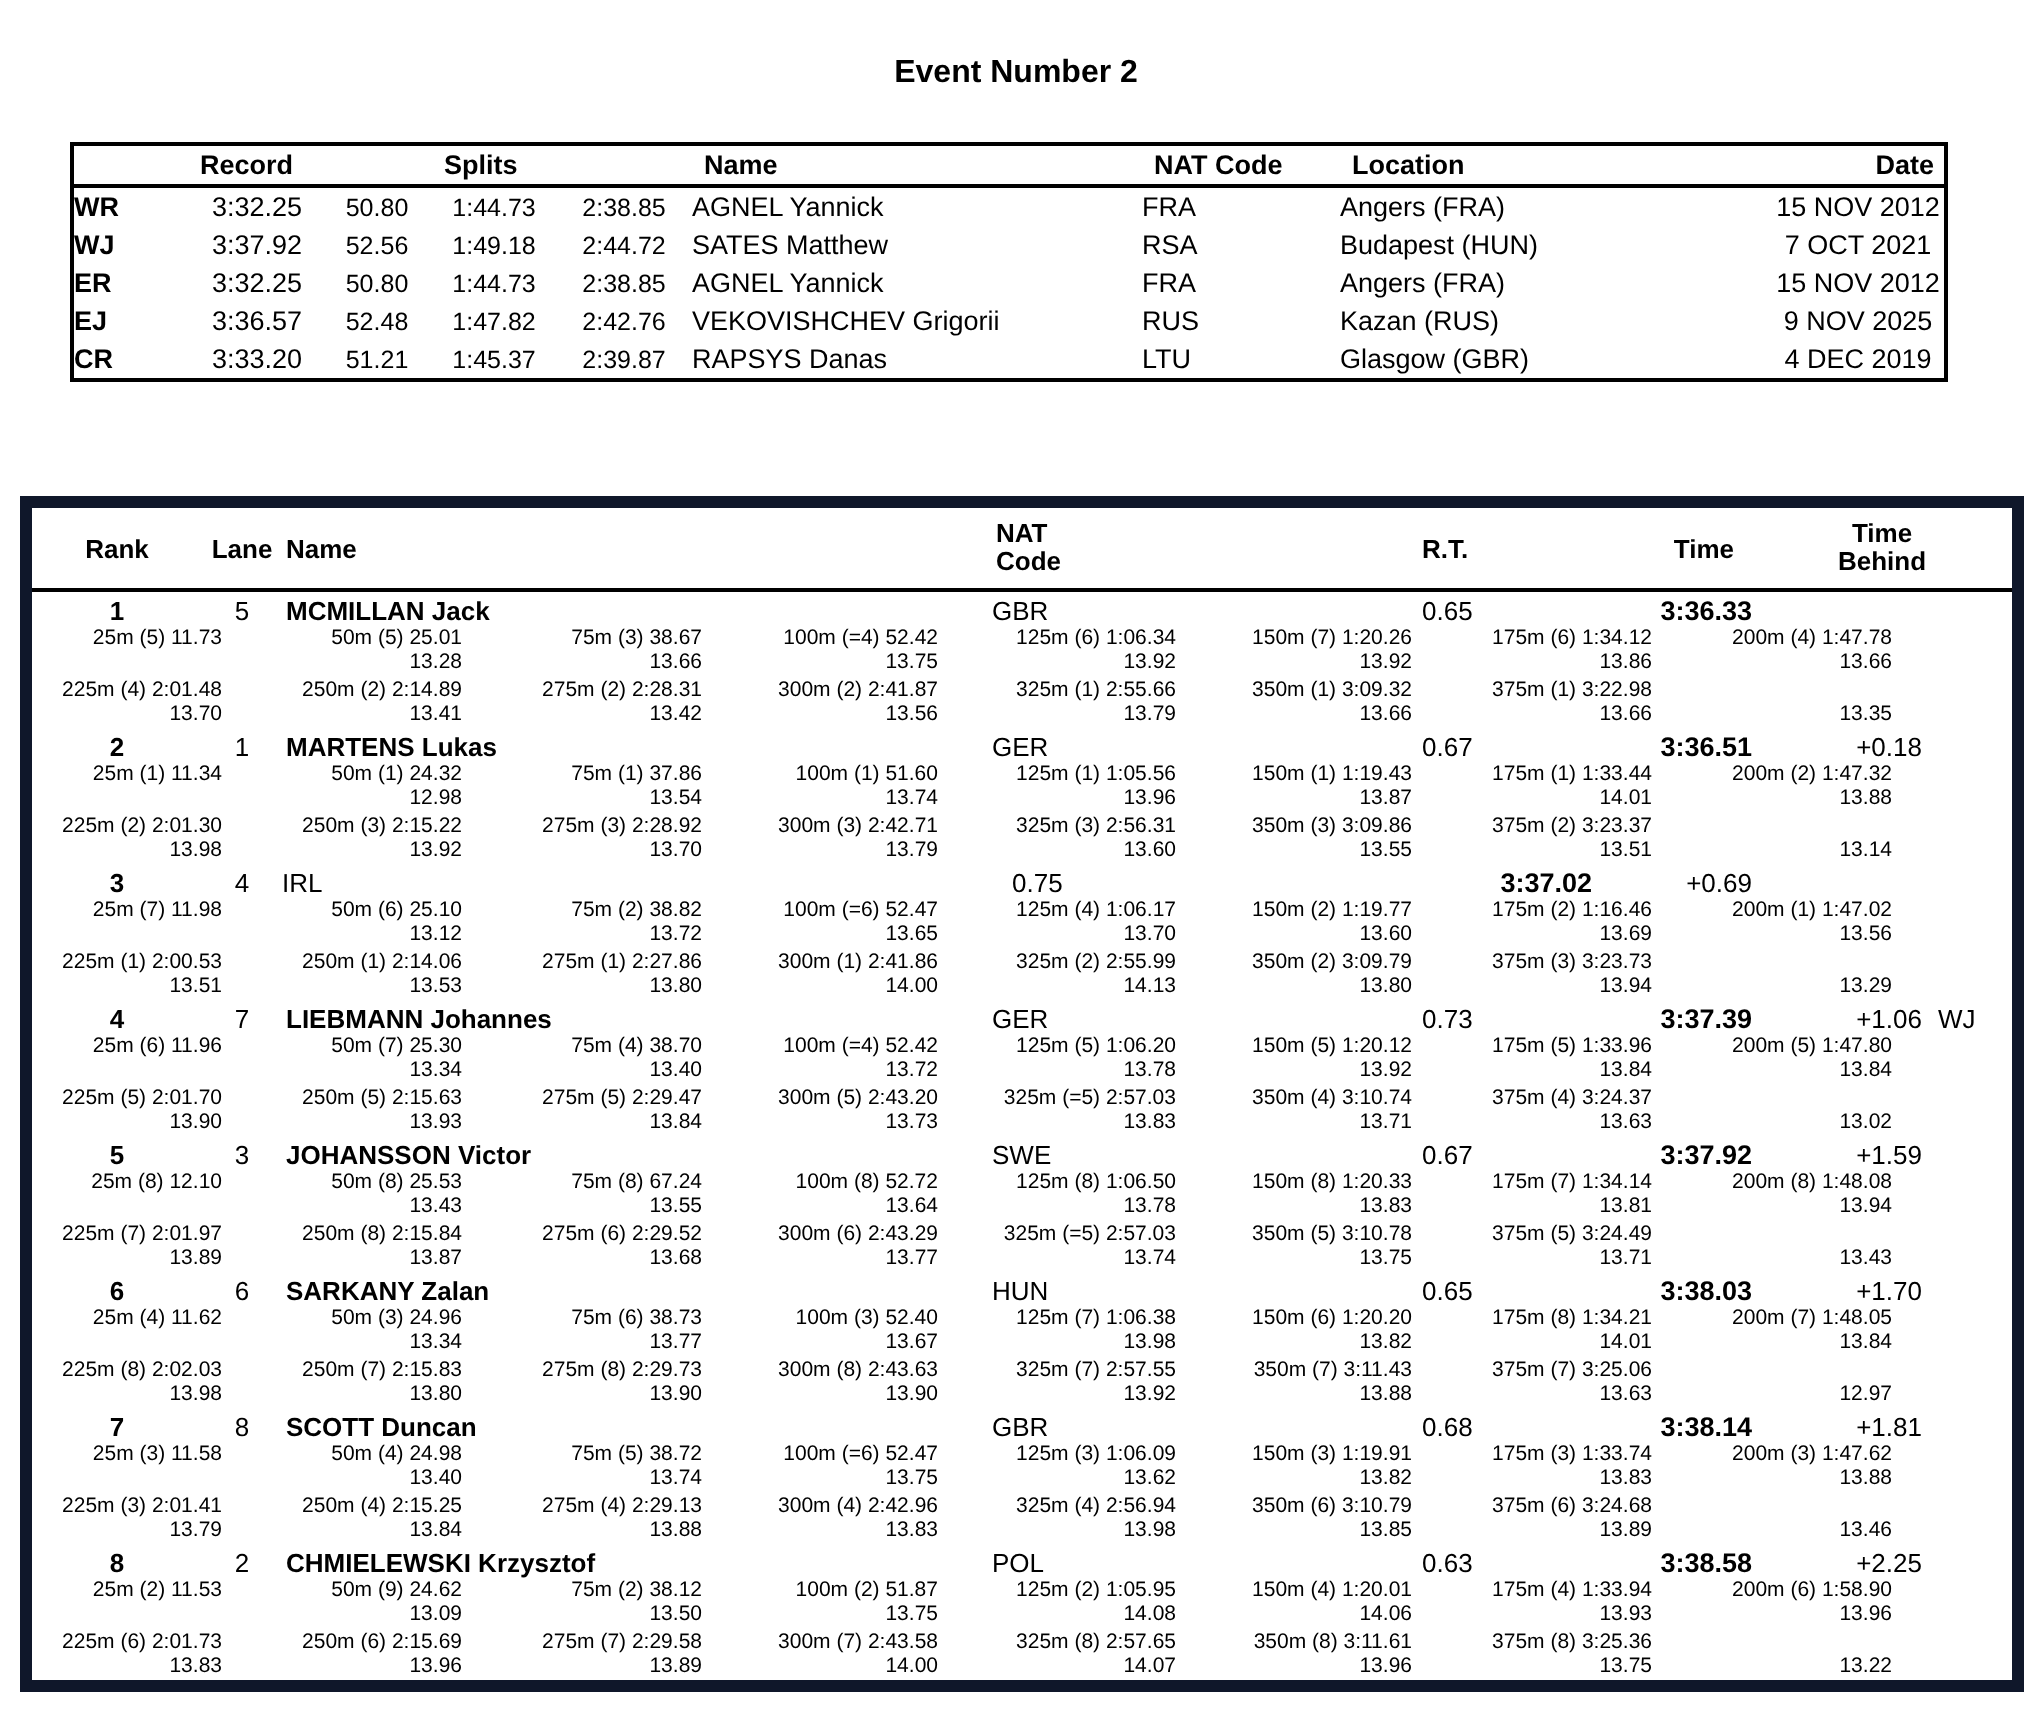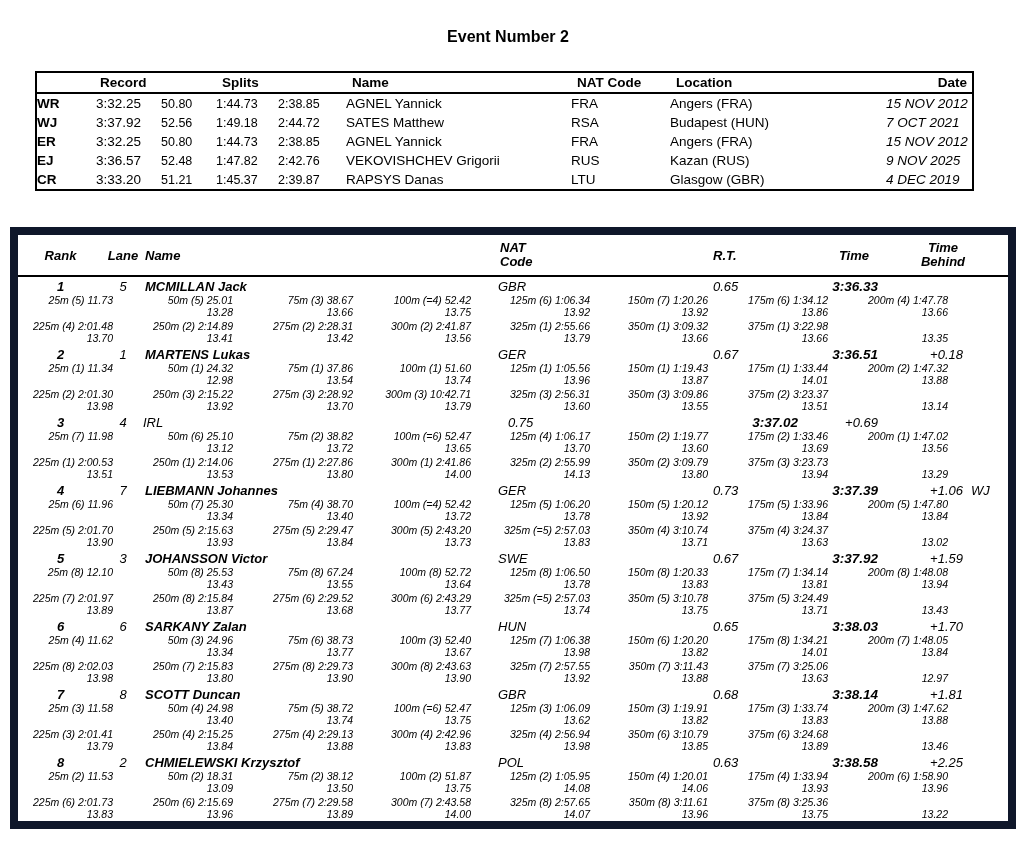--- a/index.html
+++ b/index.html
@@ -25,30 +25,29 @@
   table.records th, table.records td{
     padding:0;height:19px;vertical-align:middle;white-space:nowrap;
     overflow:hidden;
   }
   table.records thead tr{border-bottom:2px solid #000;}
   table.records th{font-weight:bold;text-align:center;}
   table.records th.left{text-align:left;padding-left:6px;margin-top:32px;}
   table.records th.rec{text-align:left;padding-left:4px;}
   table.records th.right{text-align:right;padding-right:5px;}
   td.r-tag{font-weight:bold;text-align:left;padding-left:5px;}
-  td.r-time,td.r-s{text-align:left;}
+  td.r-time,td.r-s{text-align:center;}
   td.r-s{font-size:12.5px;}
   td.r-name,td.r-nat,td.r-loc{text-align:left;padding-left:6px;}
-  td.r-date{text-align:left;padding-right:5px;font-style:italic;}
+  td.r-date{text-align:center;padding-right:5px;}
 
   
   .results{
-    width:990px;margin:36px 0 0 10px;
-    border:8px solid #0f172a;
-    font-style:italic;
+    width:990px;margin:57px 0 0 10px;
+    border:6px solid #0f172a;
   }
   .res-header{
     display:grid;grid-template-columns:85px 40px 355px 205px 95px 80px 130px;
     height:40px;align-items:center;border-bottom:2px solid #000;
     font-size:13px;font-weight:bold;
   }
   .hc{white-space:nowrap;}
   .hc.rank,.hc.lane{text-align:center;}
   .hc.name{text-align:left;padding-left:2px;}
   .hc.nat{text-align:left;padding-left:2px;line-height:14px;}
@@ -319,21 +318,21 @@
             </div>
             <div class="split-cell">
               <div class="split-main">250m (3) 2:15.22</div>
               <div class="split-lap">13.92</div>
             </div>
             <div class="split-cell">
               <div class="split-main">275m (3) 2:28.92</div>
               <div class="split-lap">13.70</div>
             </div>
             <div class="split-cell">
-              <div class="split-main">300m (3) 10:42.71</div>
+              <div class="split-main">300m (3) 2:42.71</div>
               <div class="split-lap">13.79</div>
             </div>
             <div class="split-cell">
               <div class="split-main">325m (3) 2:56.31</div>
               <div class="split-lap">13.60</div>
             </div>
             <div class="split-cell">
               <div class="split-main">350m (3) 3:09.86</div>
               <div class="split-lap">13.55</div>
             </div>
@@ -376,21 +375,21 @@
             </div>
             <div class="split-cell">
               <div class="split-main">125m (4) 1:06.17</div>
               <div class="split-lap">13.70</div>
             </div>
             <div class="split-cell">
               <div class="split-main">150m (2) 1:19.77</div>
               <div class="split-lap">13.60</div>
             </div>
             <div class="split-cell">
-              <div class="split-main">175m (2) 1:33.46</div>
+              <div class="split-main">175m (2) 1:16.46</div>
               <div class="split-lap">13.69</div>
             </div>
             <div class="split-cell">
               <div class="split-main">200m (1) 1:47.02</div>
               <div class="split-lap">13.56</div>
             </div>
           </div>
           <div class="split-row second">
             <div class="split-cell">
               <div class="split-main">225m (1) 2:00.53</div>
@@ -756,21 +755,21 @@
             <div class="mc time">3:38.58</div>
             <div class="mc behind">+2.25</div>
             <div class="mc tag"></div>
           </div>
           <div class="split-row">
             <div class="split-cell">
               <div class="split-main">25m (2) 11.53</div>
               <div class="split-lap"></div>
             </div>
             <div class="split-cell">
-              <div class="split-main">50m (2) 18.31</div>
+              <div class="split-main">50m (9) 24.62</div>
               <div class="split-lap">13.09</div>
             </div>
             <div class="split-cell">
               <div class="split-main">75m (2) 38.12</div>
               <div class="split-lap">13.50</div>
             </div>
             <div class="split-cell">
               <div class="split-main">100m (2) 51.87</div>
               <div class="split-lap">13.75</div>
             </div>

